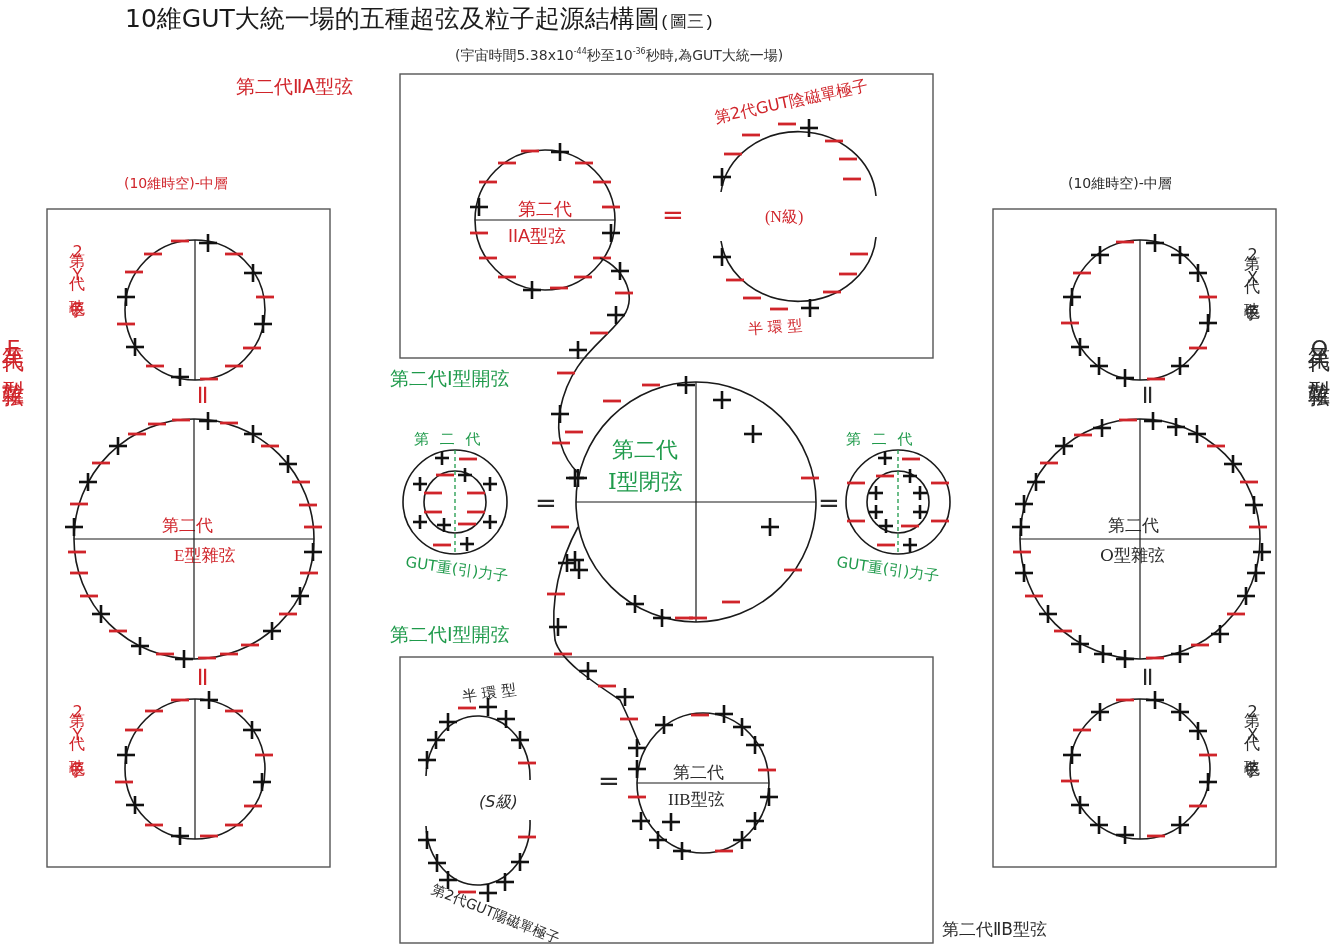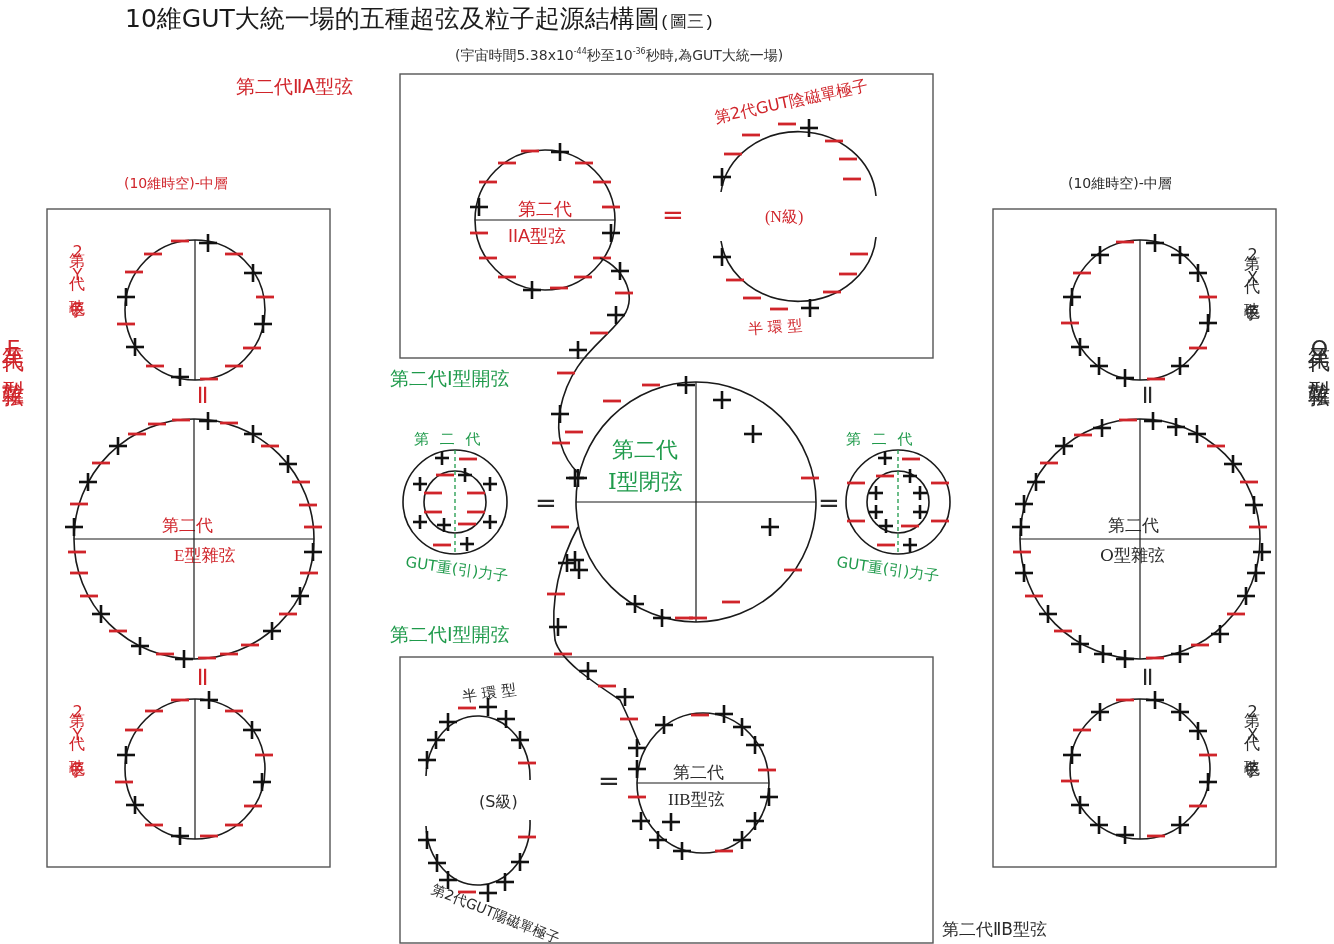--- a/index.html
+++ b/index.html
@@ -75,21 +75,21 @@
 
 <div class="abs green" style="left:612px; top:435px; font-size:22px;">第二代</div>
 <div class="abs green" style="left:608px; top:467px; font-size:22px; font-family:'DejaVu Serif',serif;">I型閉弦</div>
 <div class="abs green" style="left:414px; top:430px; font-size:15px; letter-spacing:3px;">第 二 代</div>
 <div class="abs green" style="left:405px; top:560px; font-size:15px; transform:rotate(8deg);">GUT重(引)力子</div>
 <div class="abs green" style="left:846px; top:430px; font-size:15px; letter-spacing:3px;">第 二 代</div>
 <div class="abs green" style="left:836px; top:560px; font-size:15px; transform:rotate(8deg);">GUT重(引)力子</div>
 
 <div class="abs black" style="left:673px; top:761px; font-size:17px;">第二代</div>
 <div class="abs black" style="left:668px; top:788px; font-size:17px; font-family:Liberation Serif, serif;">IIB型弦</div>
-<div class="abs black" style="left:479px; top:792px; font-size:16px;">(S級)</div>
+<div class="abs black" style="left:479px; top:792px; font-size:16px;font-style:italic;">(S級)</div>
 <div class="abs black" style="left:462px; top:684px; font-size:15px; transform:rotate(-8deg);">半 環 型</div>
 <div class="abs black" style="left:432px; top:880px; font-size:14px; transform:rotate(22deg); transform-origin:left;">第2代GUT陽磁單極子</div>
 
 <div class="abs red eq" style="left:188px; top:382px;"><span style="writing-mode:vertical-rl">=</span></div>
 <div class="abs red eq" style="left:188px; top:664px;"><span style="writing-mode:vertical-rl">=</span></div>
 <div class="abs black eq" style="left:1133px; top:382px;"><span style="writing-mode:vertical-rl">=</span></div>
 <div class="abs black eq" style="left:1133px; top:664px;"><span style="writing-mode:vertical-rl">=</span></div>
 <div class="abs red eq" style="left:662px; top:200px;">=</div>
 <div class="abs black eq" style="left:598px; top:766px;">=</div>
 <div class="abs black eq" style="left:535px; top:488px;">=</div>

